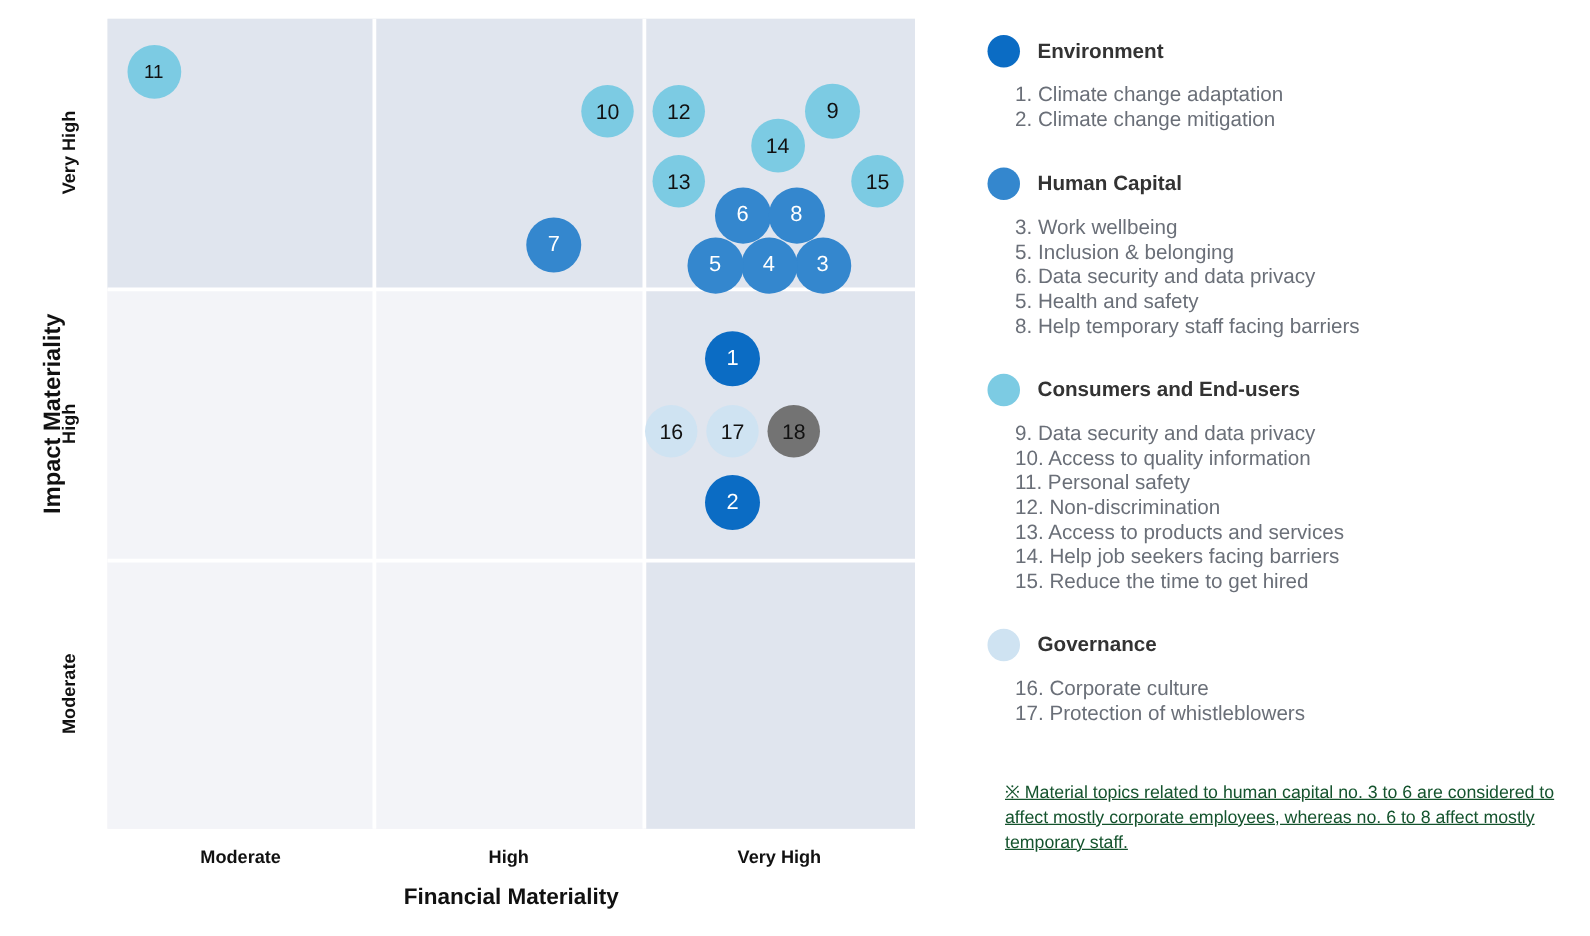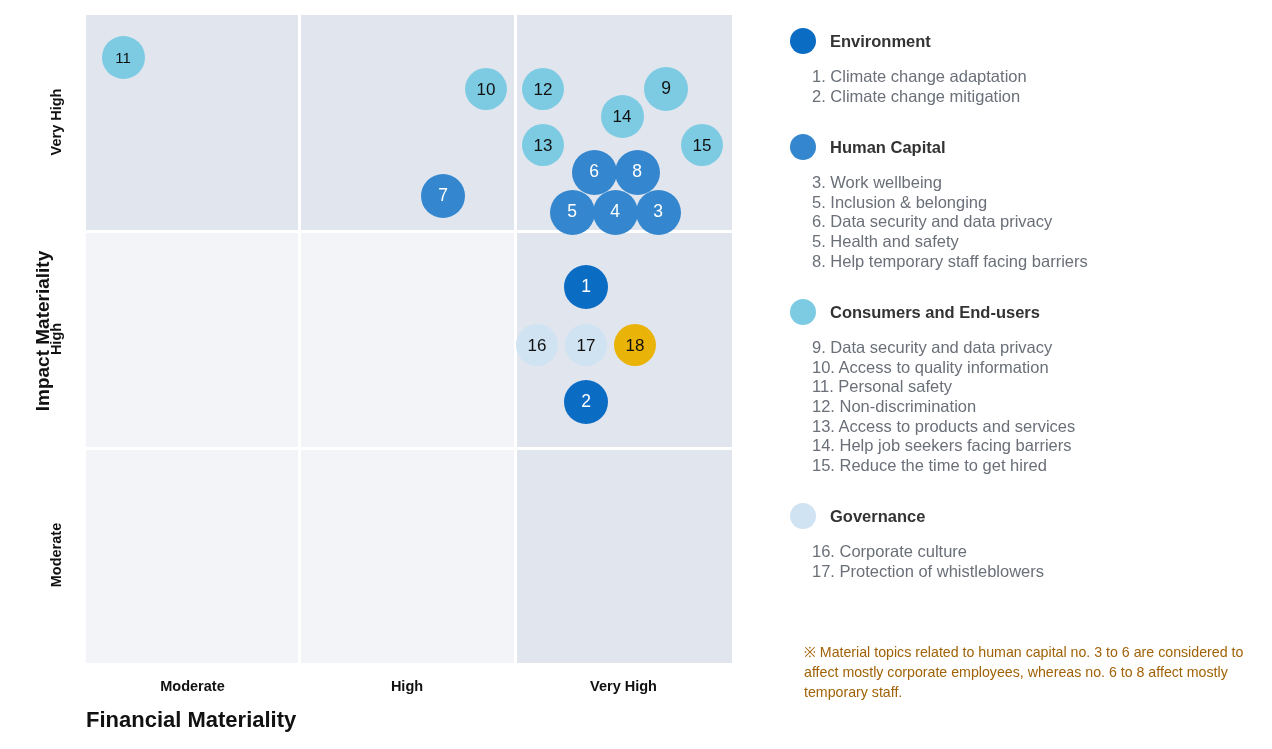--- a/index.html
+++ b/index.html
@@ -60,22 +60,22 @@
 
   .xtick {
     position: absolute;
     top: 678px;
     font-size: 14.5px; font-weight: bold; color: #111111;
     text-align: center; white-space: nowrap;
   }
   #xaxis-title {
     position: absolute;
     top: 707px; left: 86px; width: 646px;
-    font-size: 22px; font-weight: bold; color: #111111;
-    text-align: left;
+    font-size: 18px; font-weight: bold; color: #111111;
+    text-align: center;
   }
 
   
   #legend-panel {
     position: absolute;
     left: 790px; top: 26px;
     width: 470px; height: 700px;
   }
   .legend-group { margin-bottom: 6px; }
   .legend-head {
@@ -90,23 +90,23 @@
   .legend-title {
     font-size: 16.5px; font-weight: bold; color: #333333;
     margin-left: 14px; white-space: nowrap;
   }
   .legend-items { margin-left: 22px; }
   .legend-item {
     font-size: 16.5px; color: #6a6f78; line-height: 19.6px;
     white-space: nowrap;
   }
   .footnote {
-    margin-left: 14px; margin-top: 40px;
+    margin-left: 14px; margin-top: 22px;
     width: 452px;
-    font-size: 14.2px; color: #a16207; line-height: 20px;
+    font-size: 14.2px; color: #14532d; line-height: 20px; text-decoration: underline;
   }
 </style>
 </head>
 <body>
 
 <div id="root">
 
   <div id="chart-panel">
 
     <div id="plot-area">
@@ -175,21 +175,21 @@
           </div>
           <div class="bubble" style="left: 595px; top: 109px; width: 42px; height: 42px; background: rgb(124, 203, 227); color: rgb(17, 17, 17); font-size: 17px; text-align: right;">
             <span>15</span>
           </div>
           <div class="bubble" style="left: 430px; top: 309px; width: 42px; height: 42px; background: rgb(207, 227, 242); color: rgb(17, 17, 17); font-size: 17px;">
             <span>16</span>
           </div>
           <div class="bubble" style="left: 479px; top: 309px; width: 42px; height: 42px; background: rgb(207, 227, 242); color: rgb(17, 17, 17); font-size: 17px;">
             <span>17</span>
           </div>
-          <div class="bubble" style="left: 528px; top: 309px; width: 42px; height: 42px; background: #eab308; color: rgb(17, 17, 17); font-size: 17px;">
+          <div class="bubble" style="left: 528px; top: 309px; width: 42px; height: 42px; background: #737373; color: rgb(17, 17, 17); font-size: 17px;">
             <span>18</span>
           </div>
         </div>
     </div>
 
     <div id="yaxis-title">Impact Materiality</div>
     <div id="yticks">
         <div class="ytick" style="width: 150px; left: -19px; top: 114px;">Very High</div>
         <div class="ytick" style="width: 150px; left: -19px; top: 330.5px;">High</div>
         <div class="ytick" style="width: 150px; left: -19px; top: 546.5px;">Moderate</div>

